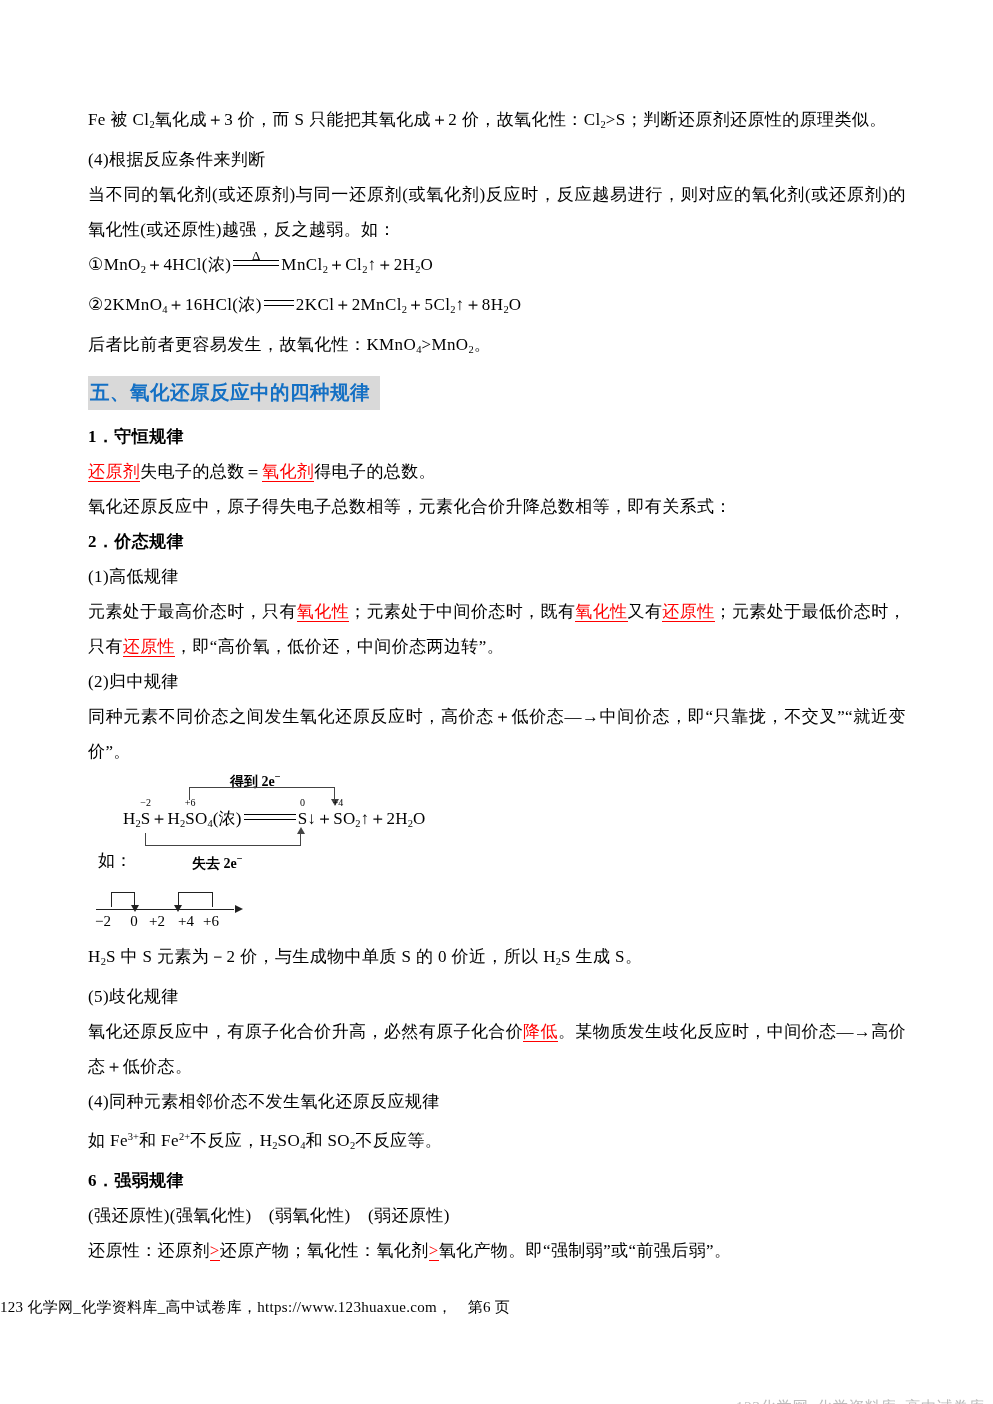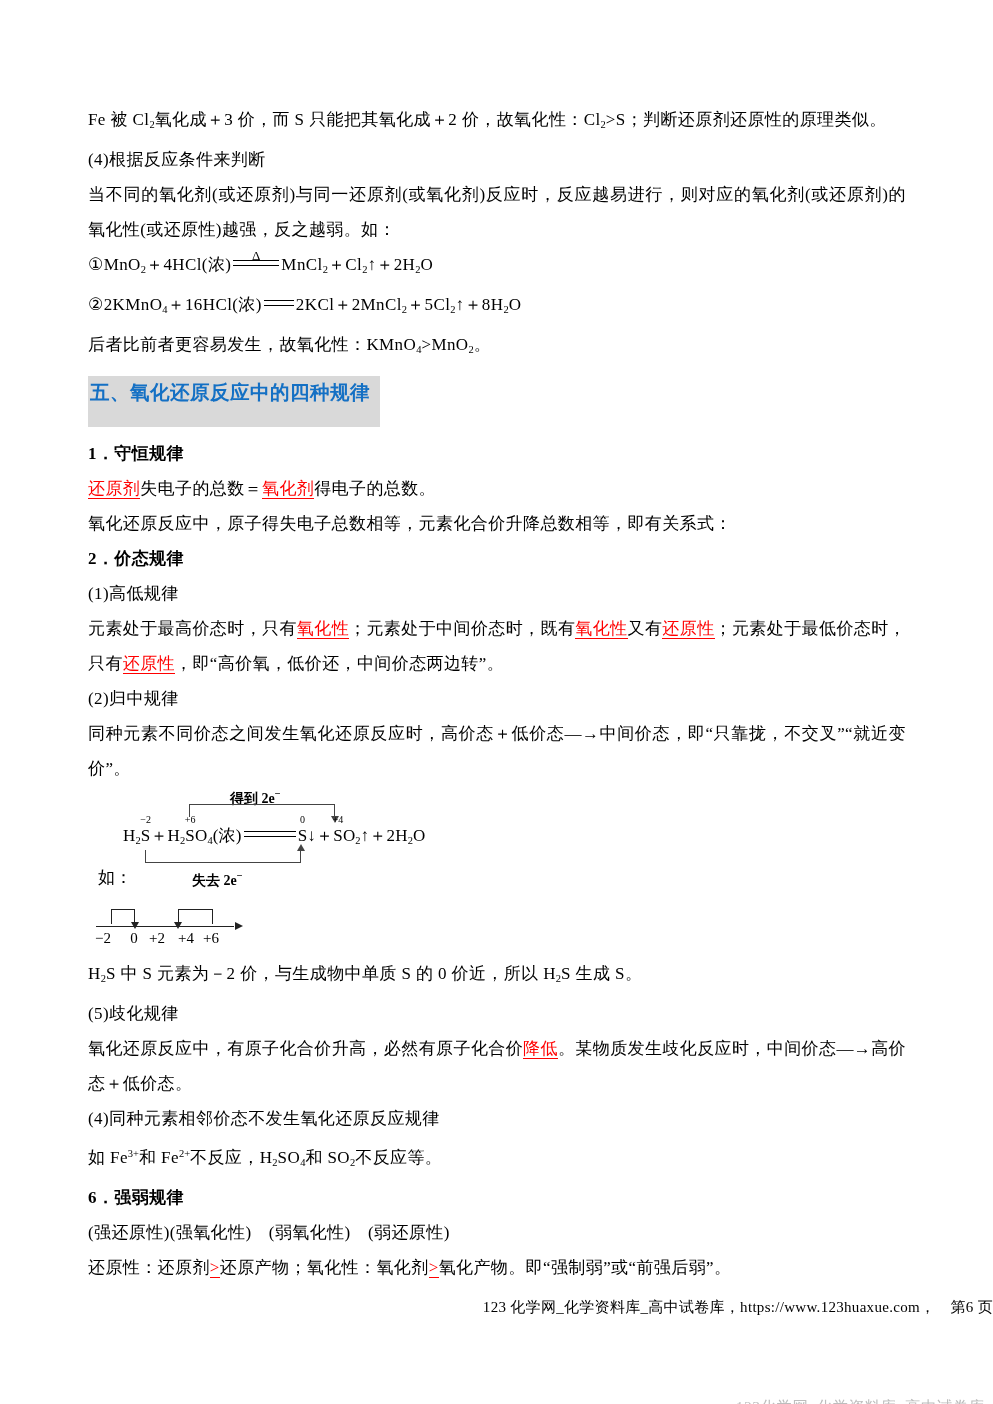--- a/index.html
+++ b/index.html
@@ -13,21 +13,21 @@
   body{
     width:993px;height:1404px;position:relative;overflow:hidden;
     font-family:"Liberation Serif","DejaVu Serif","DejaVu Sans",serif;
     color:#000;
   }
   .content{position:absolute;left:88px;top:102px;width:818px}
   .para{font-size:17px;line-height:35px;text-align:justify;letter-spacing:0.4px}
   .para.hblue{
     width:fit-content;background:var(--hbg);color:var(--blue);
     font-weight:bold;font-size:19.5px;line-height:30px;
-    padding:2px 10px 19px 2px;margin:9px 8px 9px 0;letter-spacing:0.5px;
+    padding:2px 10px 2px 2px;margin:9px 8px 9px 0;letter-spacing:0.5px;
   }
   .para.hbold{font-weight:bold}
   sub{font-size:10.5px;vertical-align:-3px;letter-spacing:0}
   sup{font-size:10.5px;vertical-align:6px;letter-spacing:0}
   .red{color:var(--red);border-bottom:1.3px solid var(--red)}
   
   .dline{display:inline-block;height:6px;border-top:1.3px solid #000;border-bottom:1.3px solid #000;
          vertical-align:4px;margin:0 2px;position:relative}
   .dline .dtop{position:absolute;top:-23px;left:50%;transform:translateX(-50%);font-size:13px}
   
@@ -53,21 +53,21 @@
   .nl-line::after{content:'';position:absolute;right:-9px;top:-4.6px;
           border:4px solid transparent;border-left:8px solid #222;border-right:none}
   .nl-lab{position:absolute;top:28px;transform:translateX(-50%);font-size:15px}
   .nl-br{position:absolute;top:7px;height:15px;border:1.2px solid #222;border-bottom:none}
   .nl-br1{left:23px;width:24px}
   .nl-br1::after{content:'';position:absolute;right:-4.6px;bottom:-5px;
           border:4px solid transparent;border-top:7px solid #222;border-bottom:none}
   .nl-br2{left:90px;width:35px}
   .nl-br2::after{content:'';position:absolute;left:-4.6px;bottom:-5px;
           border:4px solid transparent;border-top:7px solid #222;border-bottom:none}
-  .footer{position:absolute;left:0;right:0;top:1298px;text-align:right;font-size:15px;letter-spacing:0.3px}
+  .footer{position:absolute;left:0;right:0;top:1298px;text-align:left;font-size:15px;letter-spacing:0.3px}
   .watermark{position:absolute;right:8px;top:1397px;font-size:15.5px;color:var(--wm);letter-spacing:0.5px}
 </style>
 </head>
 <body>
 
 <div class="content">
 
   <div>
       <div class="para body"><span>Fe 被 Cl</span><sub>2</sub><span>氧化成＋3 价，而 S 只能把其氧化成＋2 价，故氧化性：Cl</span><sub>2</sub><span>&gt;S；判断还原剂还原性的原理类似。</span></div>
       <div class="para body"><span>(4)根据反应条件来判断</span></div>

